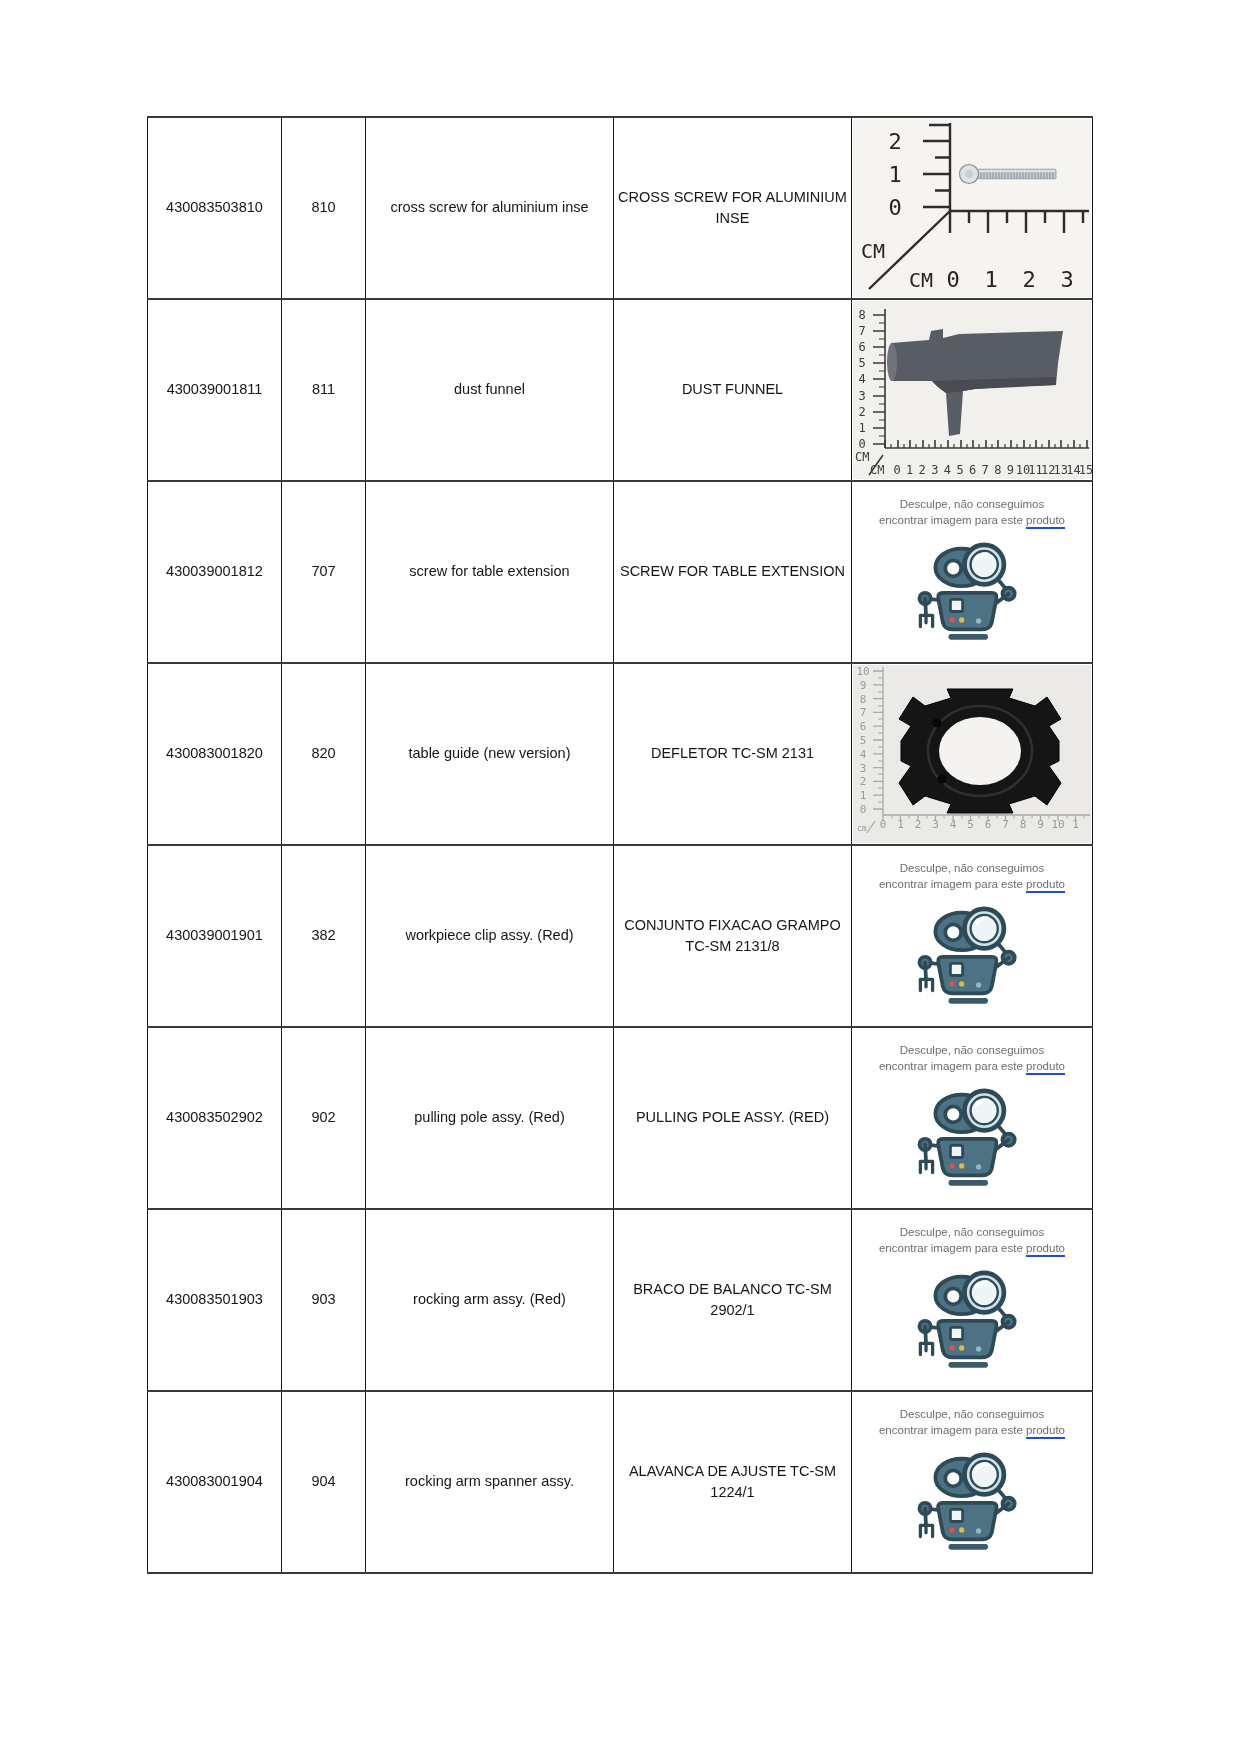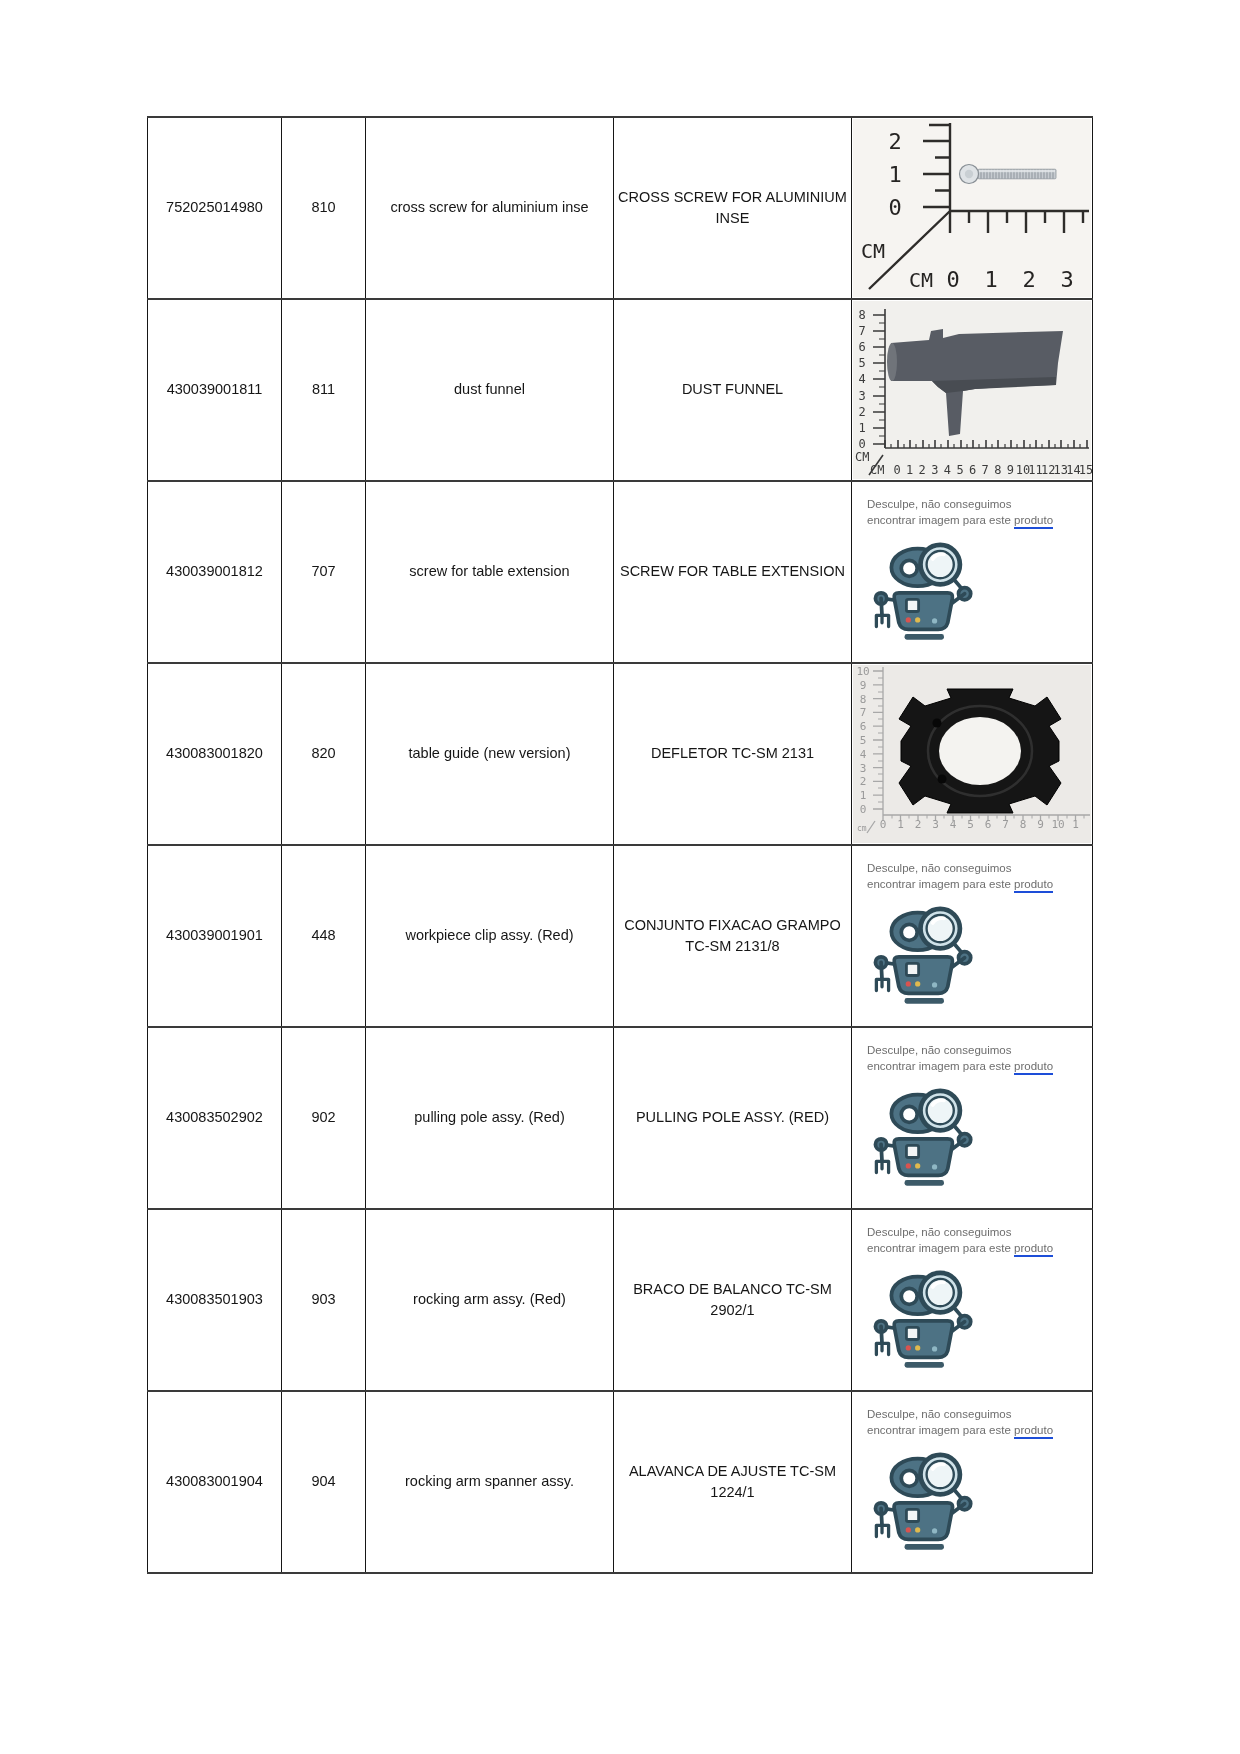--- a/index.html
+++ b/index.html
@@ -25,21 +25,21 @@
   td.c-img svg.photo{display:block;width:100%;height:178px;}
 
   
   .photo text{font-family:"DejaVu Sans Mono",monospace;}
   .rlr-lg text, text.rlr-lg{font-size:22px;fill:#262423;}
   .rlr-md text, text.rlr-md{font-size:12px;fill:#3c3c3c;}
   .rlr-sm text, text.rlr-sm{font-size:11px;fill:#9a9a9a;}
   .anch-mid text{text-anchor:middle;}
 
   
-  .ph{width:210px;margin:4px auto;text-align:left;}
+  .ph{width:210px;margin:4px auto;text-align:center;}
   .ph-text{font-size:11.5px;color:#6e6e6e;line-height:1.4;}
   .ph-u{border-bottom:2px solid #1d4ed8;padding-bottom:1px;}
   svg.robot{width:122px;height:106px;margin-top:7px;}
 </style>
 </head>
 <body>
 
 <svg width="0" height="0" style="position:absolute" aria-hidden="true">
   <defs>
     <g id="robot-proto" stroke="#2e4a57" stroke-width="4" stroke-linejoin="round" stroke-linecap="round">
@@ -70,21 +70,21 @@
     <colgroup>
       <col style="width:134px">
         <col style="width:84px">
         <col style="width:248px">
       <col style="width:238px">
         <col style="width:241px">
     </colgroup>
     <tbody>
 
       <tr>
-        <td class="c-num">752025014980</td>
+        <td class="c-num">430083503810</td>
         <td class="c-pos">810</td>
         <td class="c-desc">cross screw for aluminium inse</td>
         <td class="c-desc">CROSS SCREW FOR ALUMINIUM INSE</td>
         <td class="c-img">
           <svg class="photo" viewBox="0 0 238 178">
             <rect x="0" y="0" width="238" height="178" fill="#f6f4f1"></rect>
             <g stroke="#2e2c2a" stroke-width="2.4">
               <path d="M97 4 V92 M97 92 H236 M97 92 L16 170"></path>
               <path d="M76 6 H97 M70 22 H97 M82 38.5 H97 M70 55 H97 M82 71.5 H97 M70 88 H97"></path>
               <path d="M97 92 V114 M135 92 V114 M173 92 V114 M211 92 V114"></path>
@@ -236,21 +236,21 @@
               <ellipse cx="127" cy="86" rx="41" ry="34" fill="#f4f3f0"></ellipse>
               <circle cx="84" cy="58" r="4.5" fill="#070707"></circle>
               <circle cx="89" cy="114" r="4.5" fill="#070707"></circle>
             </g>
           </svg>
         </td>
       </tr>
 
       <tr>
         <td class="c-num">430039001901</td>
-        <td class="c-pos">448</td>
+        <td class="c-pos">382</td>
         <td class="c-desc">workpiece clip assy. (Red)</td>
         <td class="c-desc">CONJUNTO FIXACAO GRAMPO TC-SM 2131/8</td>
         <td class="c-img">
           <div class="ph">
             <div class="ph-text">
               <div>Desculpe, não conseguimos</div>
               <div><span>encontrar imagem para este </span><span class="ph-u">produto</span></div>
             </div>
             <svg class="robot" viewBox="0 0 130 112">
                 <use href="#robot-proto"></use>

